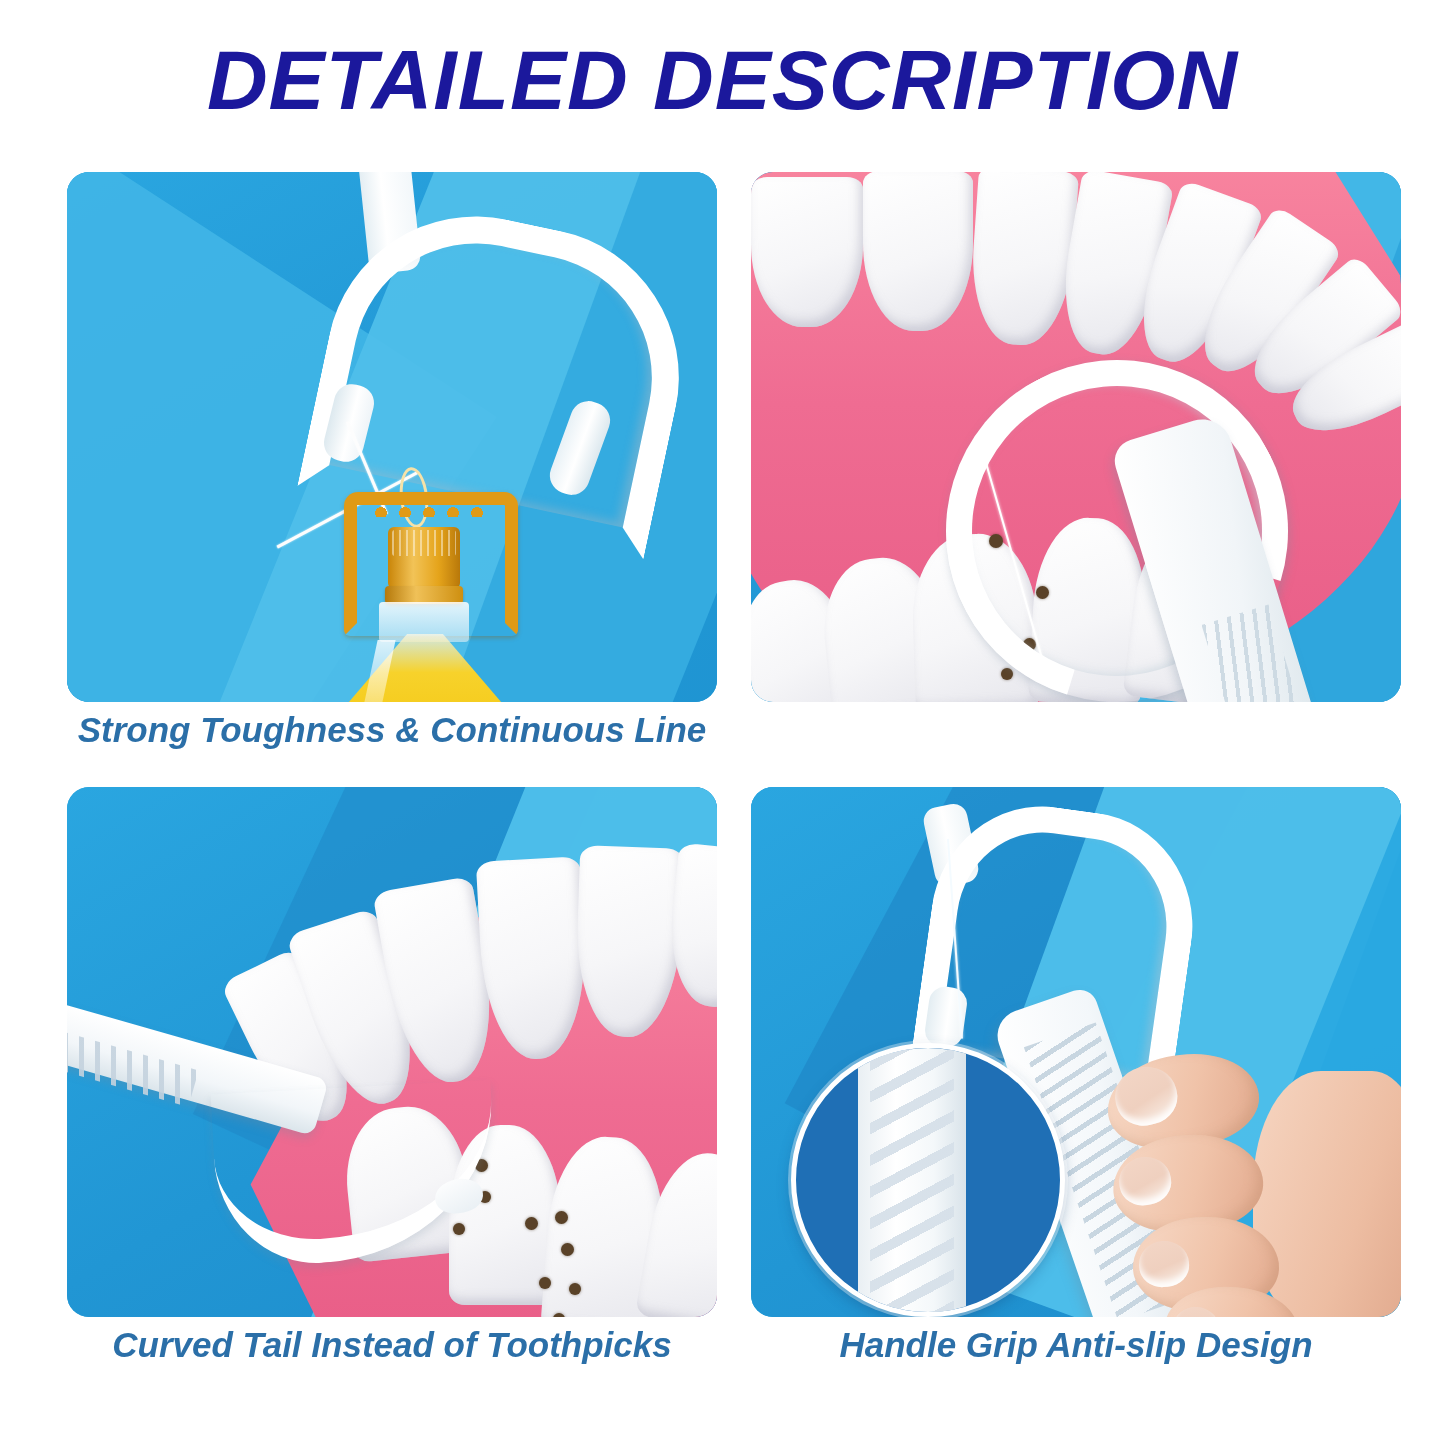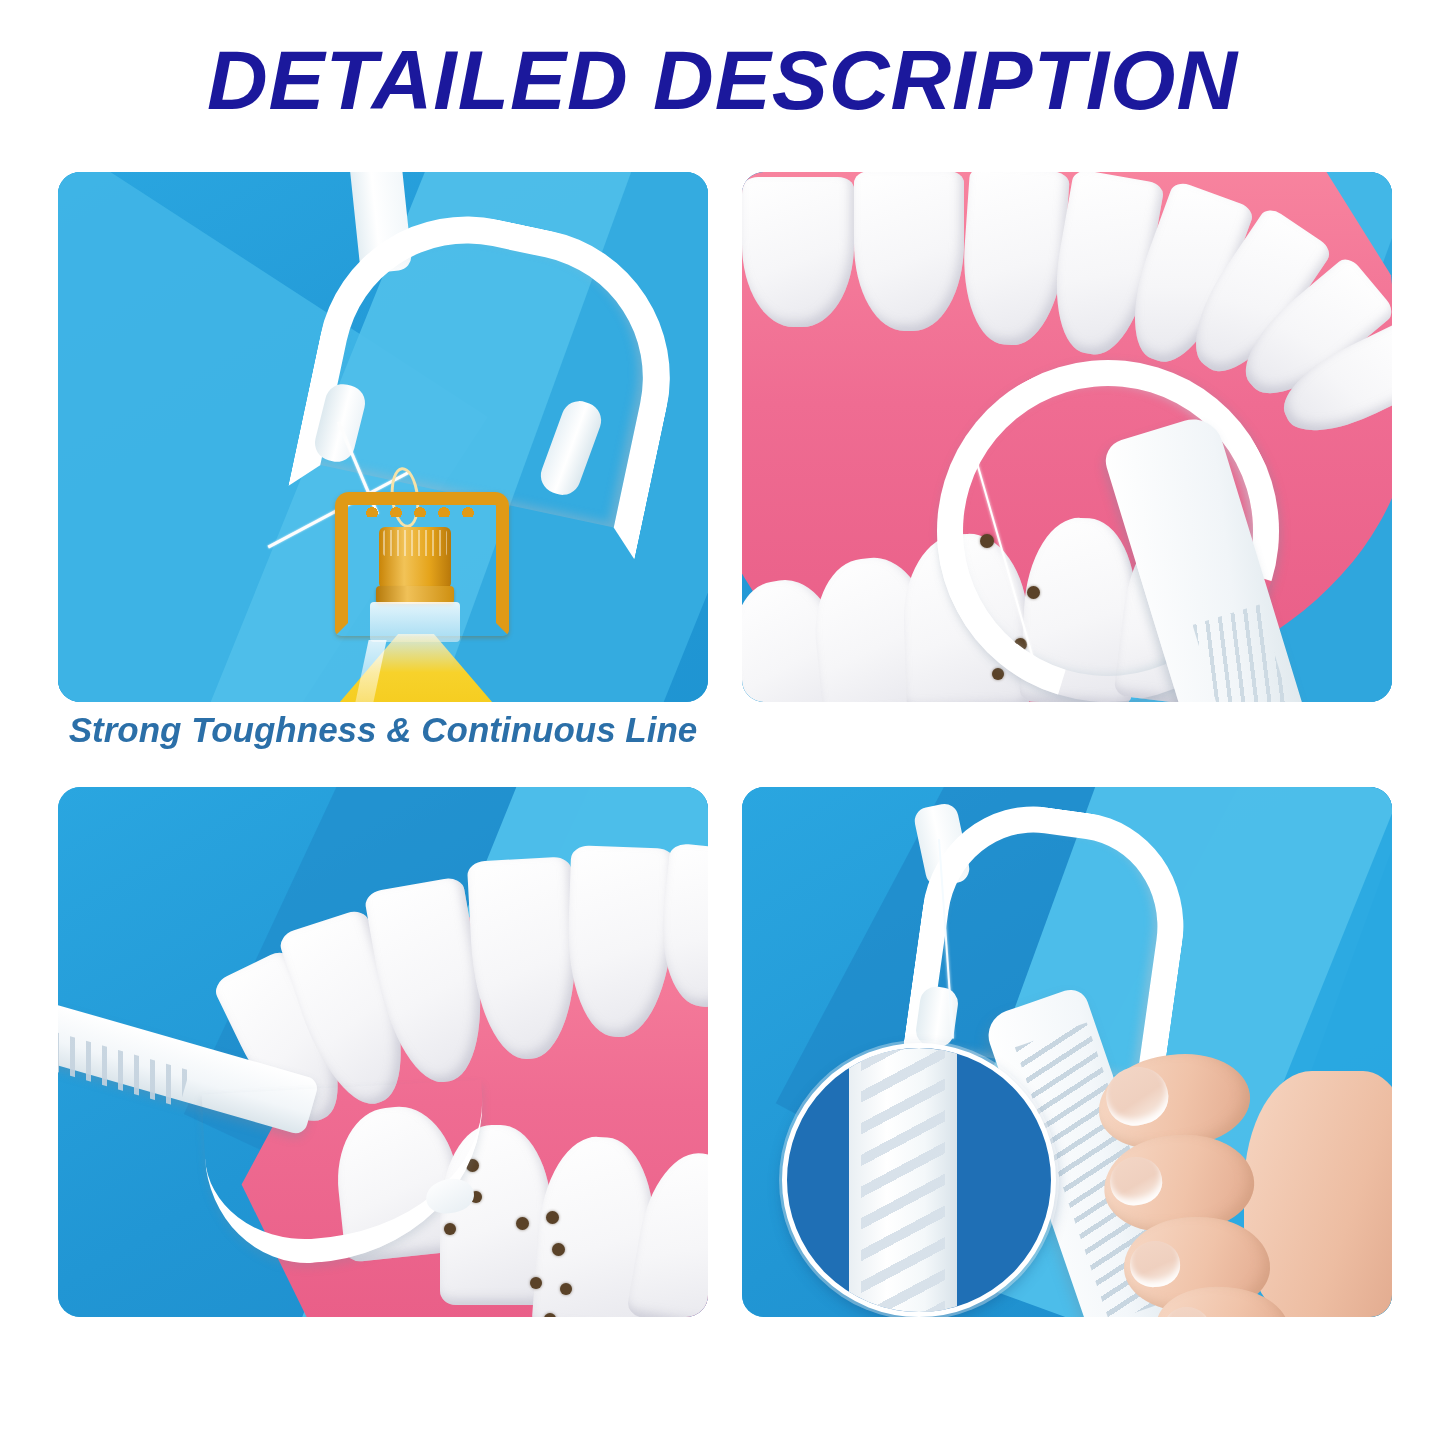--- a/index.html
+++ b/index.html
@@ -20,21 +20,21 @@
     font-weight:bold;
     font-style:italic;
     letter-spacing:1px;
     color:#1B189C;
     white-space:nowrap;
   }
 
   
   #panel-grid{
     position:absolute;
-    left:58px;top:172px;
+    left:67px;top:172px;
     width:1334px;height:1215px;
   }
   .cell{position:absolute;width:650px;height:595px;}
   .cell.c0{left:0;top:0;}
   .cell.c1{left:684px;top:0;}
   .cell.c2{left:0;top:615px;}
   .cell.c3{left:684px;top:615px;}
 
   .panel{
     position:absolute;left:0;top:0;
@@ -426,20 +426,21 @@
         <div class="spot" style="left:182px;top:190px;width:12px;height:12px;"></div>
         <div class="spot" style="left:212px;top:196px;width:12px;height:12px;"></div>
         <div class="spot" style="left:196px;top:226px;width:12px;height:12px;"></div>
       </div>
 
       <div class="p3-handle"></div>
       <div class="p3-handle-ribs"></div>
       <div class="p3-tail"></div>
       <div class="p3-tip"></div>
     </div>
+    <div class="caption">Curved Tail Instead of Toothpicks</div>
   </div>
 
   <div class="cell c3">
     <div class="panel">
       <div class="bg-base"></div>
       <div class="bg-tri-dark p4-shard-a"></div>
       <div class="bg-tri-light p4-shard-b"></div>
       <div class="bg-tri-light p4-shard-c"></div>
       <div class="p4-shard-d"></div>
 
@@ -460,15 +461,16 @@
         <div class="finger" style="left:4px;top:6px;width:152px;height:92px;transform:rotate(-8deg);"></div>
         <div class="nail" style="left:12px;top:18px;width:62px;height:58px;transform:rotate(-14deg);"></div>
         <div class="finger" style="left:10px;top:86px;width:150px;height:96px;transform:rotate(-4deg);"></div>
         <div class="nail" style="left:16px;top:108px;width:52px;height:48px;transform:rotate(-10deg);"></div>
         <div class="finger" style="left:30px;top:168px;width:146px;height:94px;transform:rotate(0deg);"></div>
         <div class="nail" style="left:36px;top:192px;width:50px;height:46px;transform:rotate(-4deg);"></div>
         <div class="finger" style="left:62px;top:238px;width:134px;height:80px;transform:rotate(4deg);"></div>
         <div class="nail" style="left:70px;top:258px;width:46px;height:42px;transform:rotate(2deg);"></div>
       </div>
     </div>
+    <div class="caption">Handle Grip Anti-slip Design</div>
   </div>
 
 </div>
 
 </body></html>

